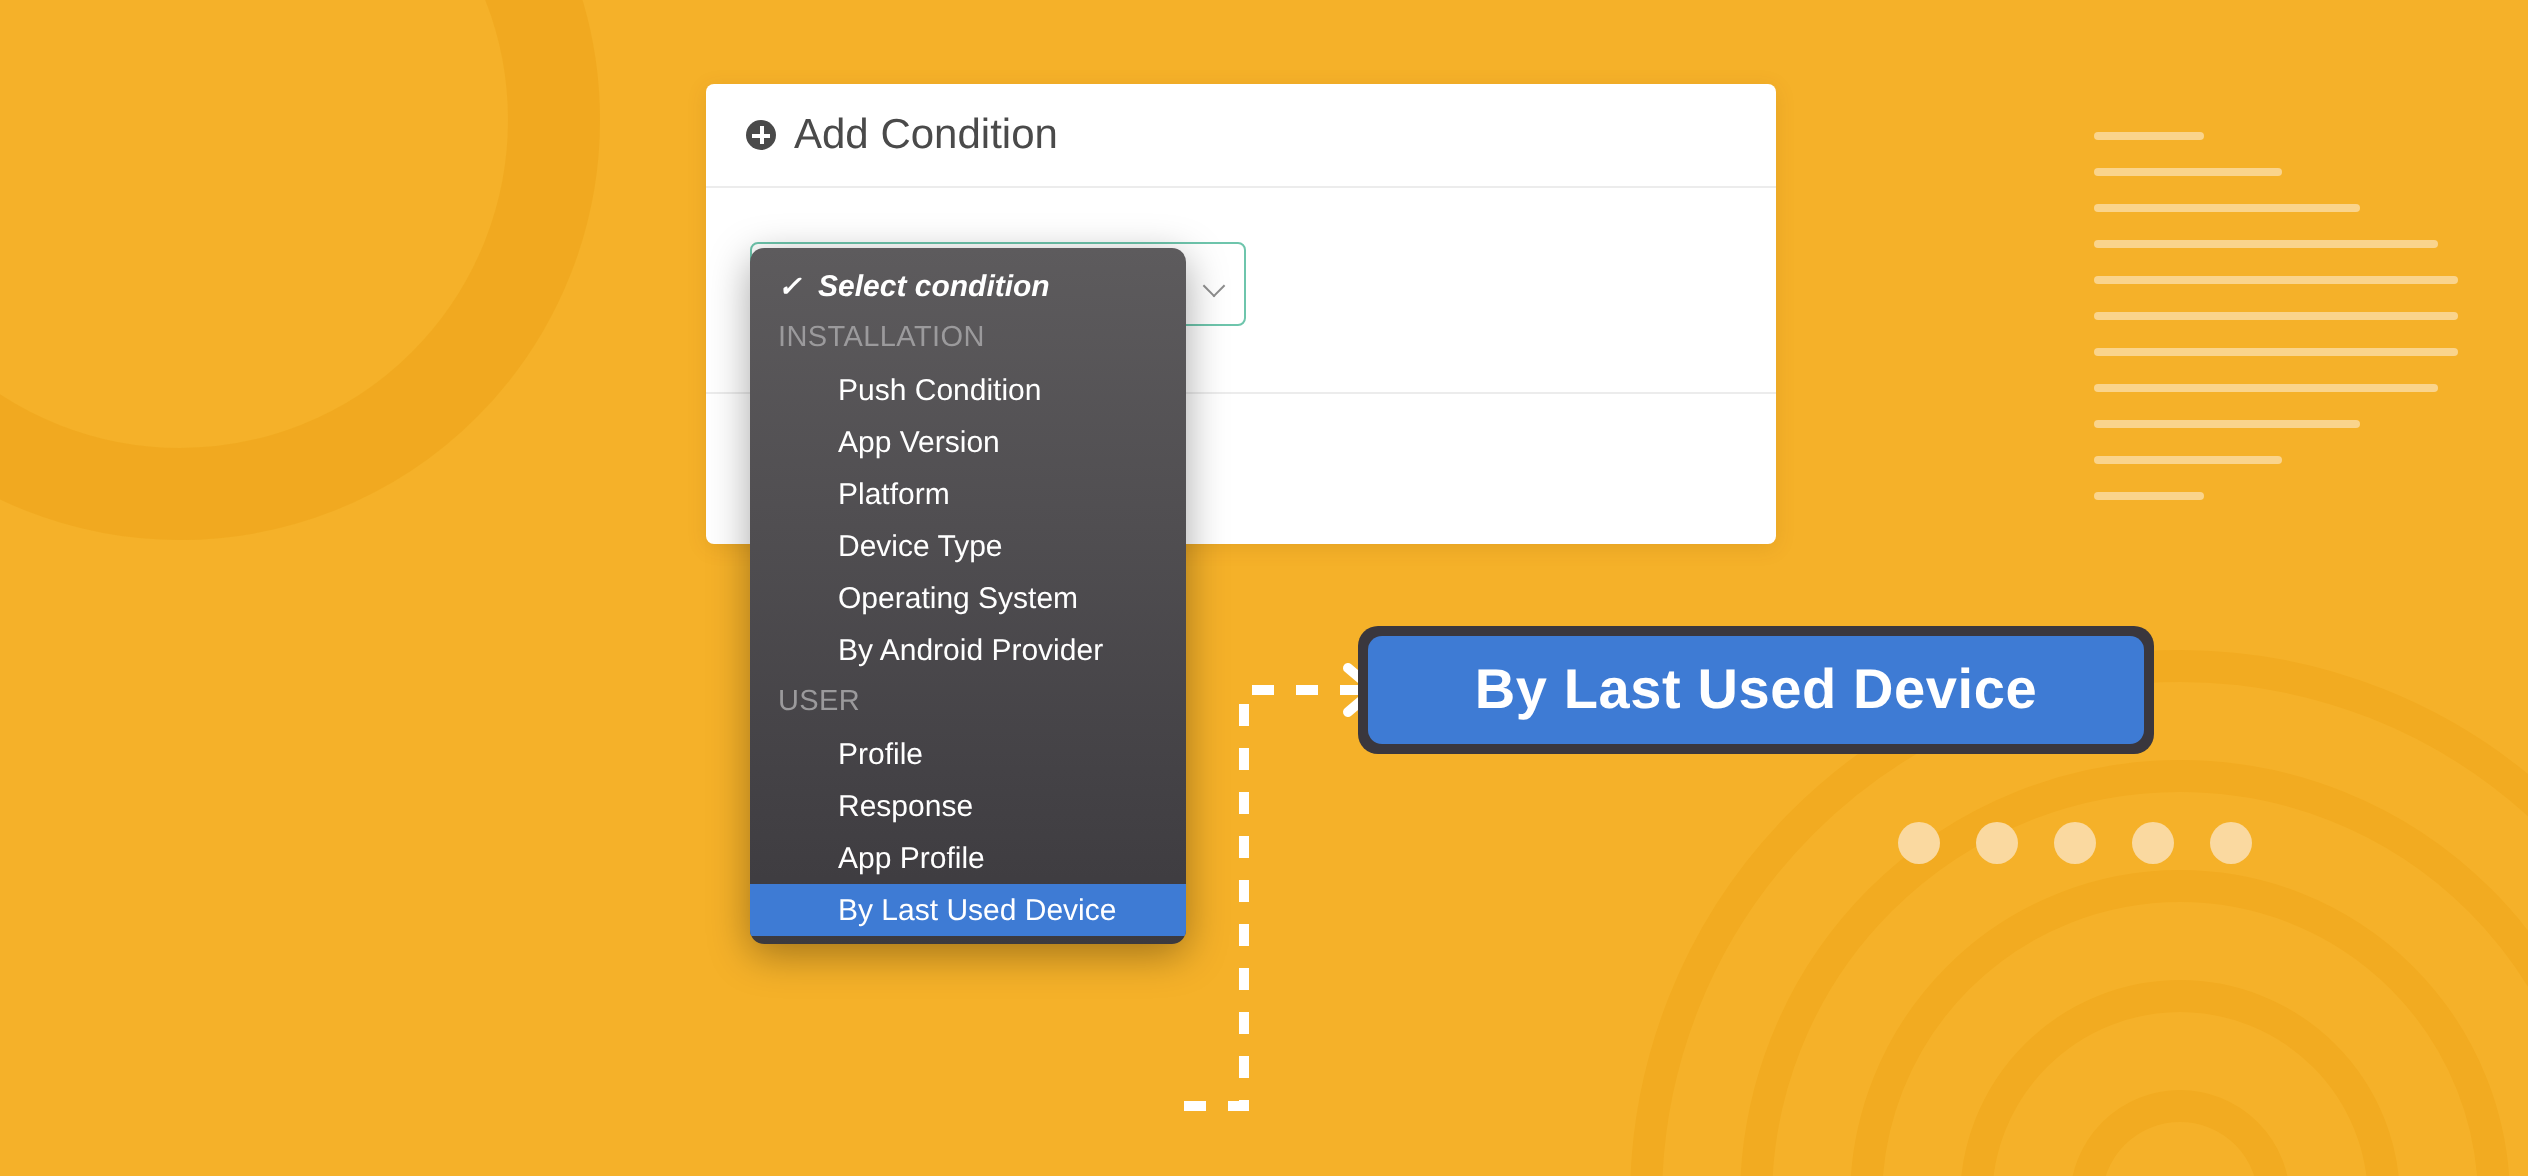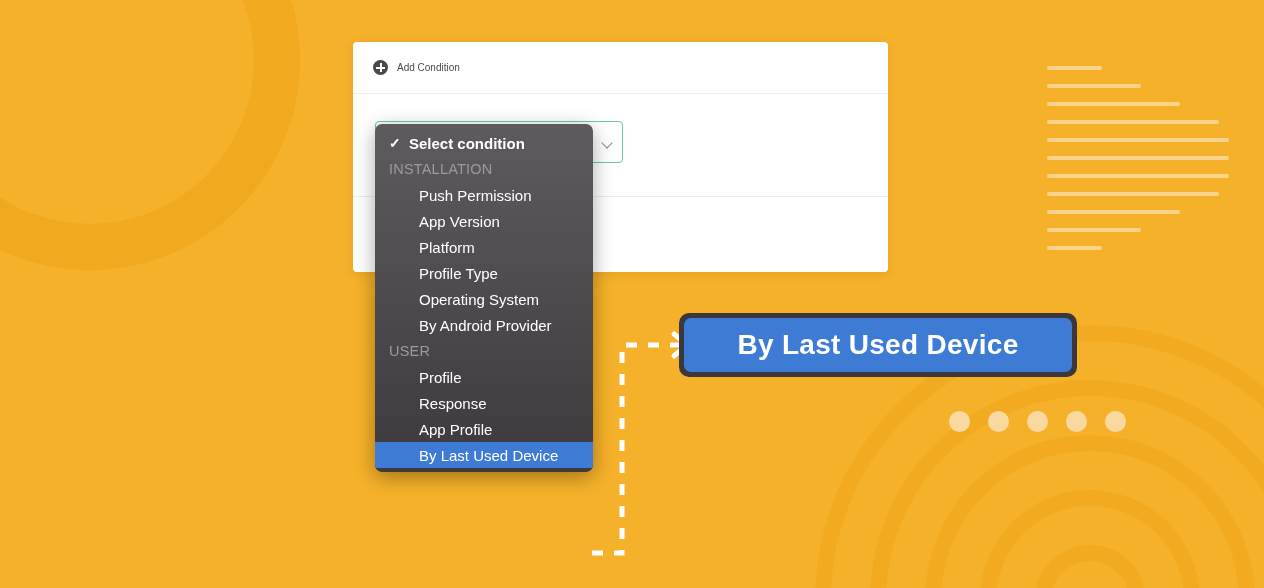--- a/index.html
+++ b/index.html
@@ -121,21 +121,21 @@
     position: absolute;
     background: #ffffff;
   }
   .plus-icon::before {
     left: 3px; top: 6.5px; width: 9px; height: 2px;
   }
   .plus-icon::after {
     left: 6.5px; top: 3px; width: 2px; height: 9px;
   }
   .card-header-title {
-    font-size: 10px;
+    font-size: 21px;
     color: #4a4a4a;
   }
   .card-body-row {
     height: 103px;
     border-bottom: 1px solid #ececec;
     position: relative;
   }
   .card-body-row2 {
     height: 74px;
   }
@@ -189,20 +189,21 @@
     position: absolute;
     left: 14px;
     top: 50%;
     transform: translateY(-50%);
     font-size: 14px;
     color: #ffffff;
   }
   .menu-item.checked {
     padding-left: 34px;
     font-weight: bold;
+    font-style: italic;
   }
   .menu-group {
     height: 26px;
     display: flex;
     align-items: center;
     font-size: 14.5px;
     color: #9b9a9c;
     padding-left: 14px;
     letter-spacing: 0.2px;
   }
@@ -296,24 +297,24 @@
       <span class="select-chevron"></span>
     </div>
   </div>
 
   <div class="card-body-row2"></div>
 </div>
 
 <div class="menu" id="menu">
     <div class="menu-item checked">Select condition</div>
     <div class="menu-group">INSTALLATION</div>
-    <div class="menu-item">Push Permission</div>
+    <div class="menu-item">Push Condition</div>
     <div class="menu-item">App Version</div>
     <div class="menu-item">Platform</div>
-    <div class="menu-item">Profile Type</div>
+    <div class="menu-item">Device Type</div>
     <div class="menu-item">Operating System</div>
     <div class="menu-item">By Android Provider</div>
     <div class="menu-group">USER</div>
     <div class="menu-item">Profile</div>
     <div class="menu-item">Response</div>
     <div class="menu-item">App Profile</div>
     <div class="menu-item selected">By Last Used Device</div>
   </div>
 
 <svg class="connector" viewBox="0 0 170 270">

